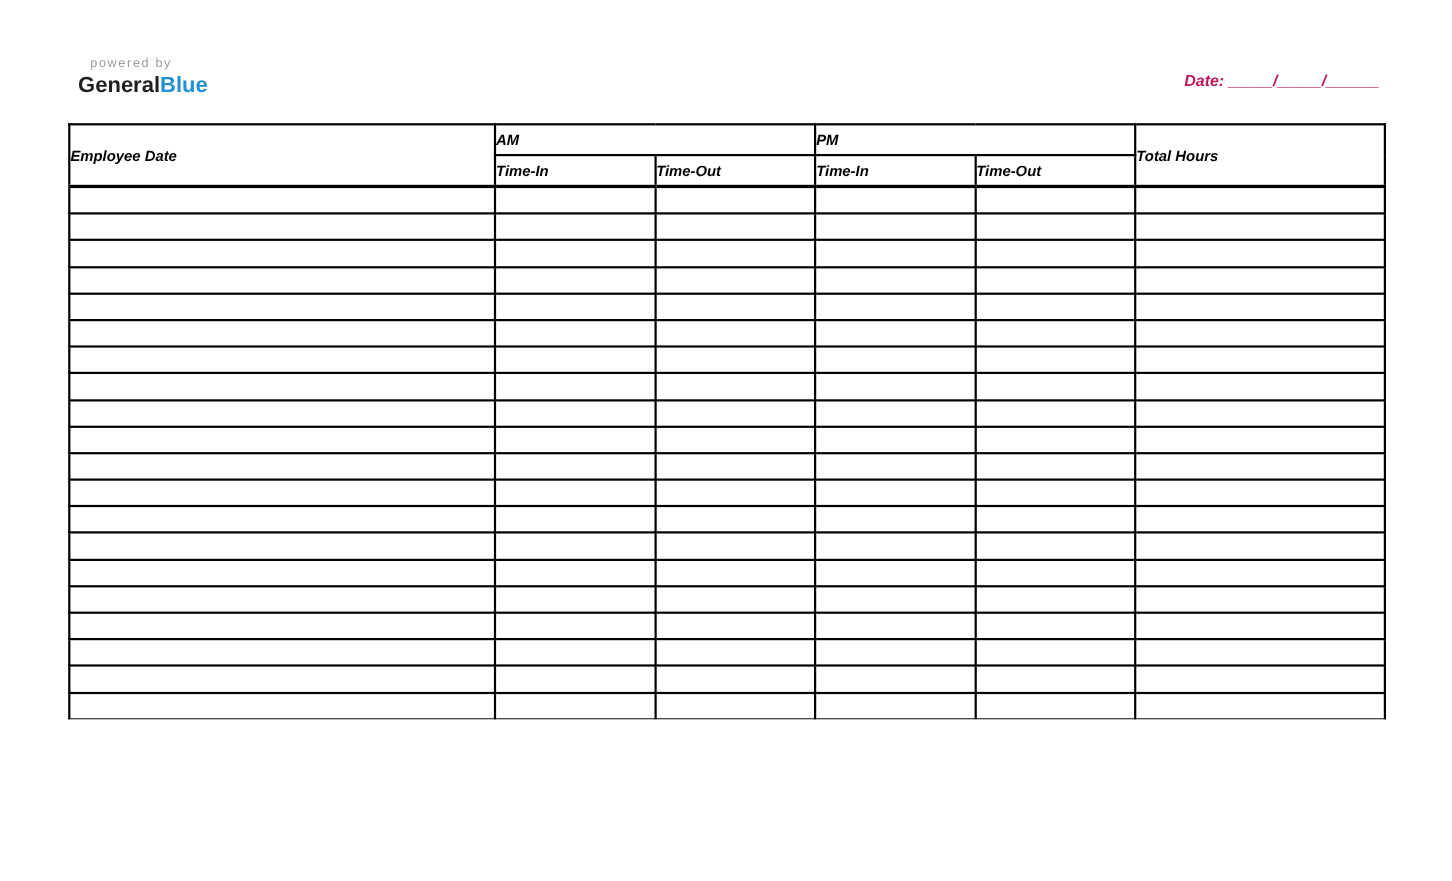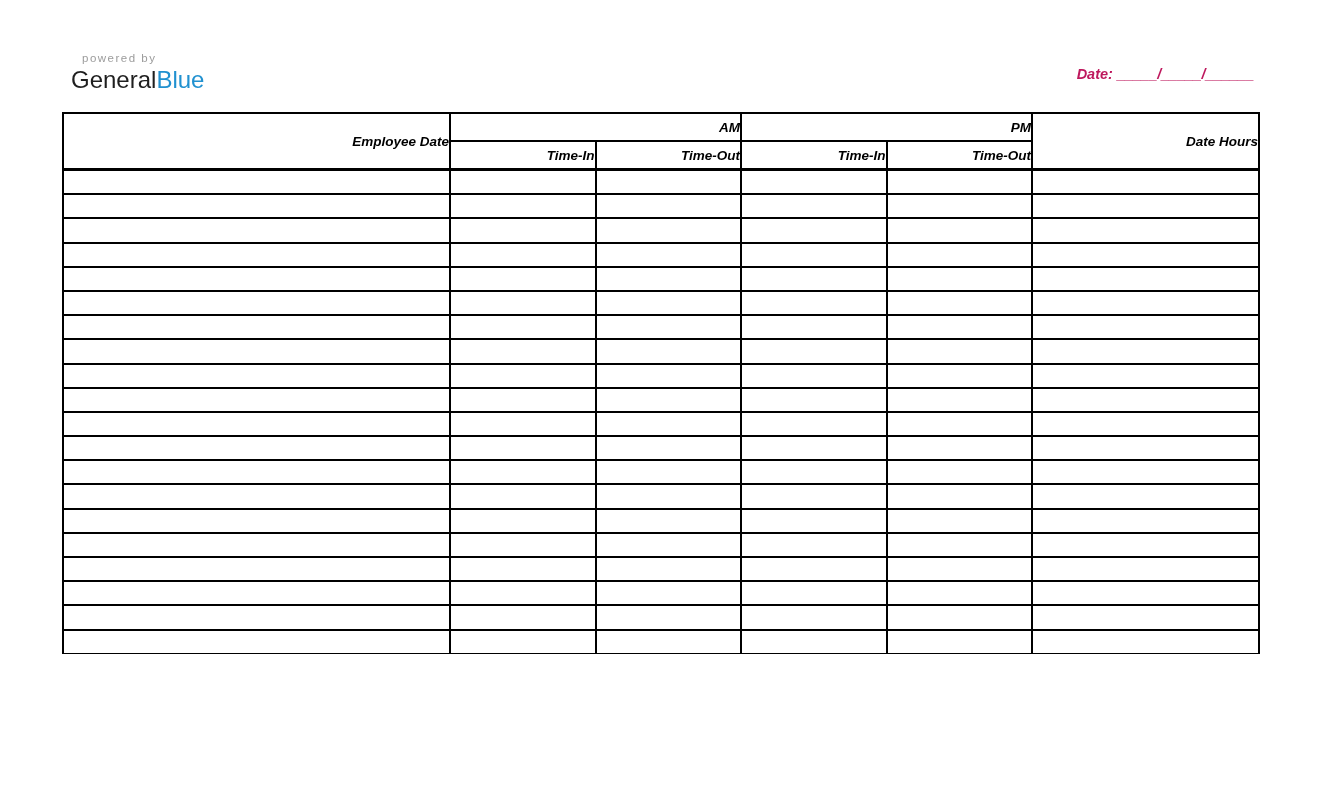--- a/index.html
+++ b/index.html
@@ -26,22 +26,22 @@
   .powered-by {
     display: block;
     margin-left: 11px;
     font-size: 11.5px;
     letter-spacing: 1.5px;
     color: #9c9c9c;
   }
   .brand-name {
     display: block;
     margin-top: 3px;
-    font-size: 24px;
-    font-weight: normal;
+    font-size: 20px;
+    font-weight: bold;
     letter-spacing: 0px;
   }
   .brand-primary { color: #1f1f1f; }
   .brand-accent  { color: #2191d0; }
 
   
   .date-field {
     position: absolute;
     top: 66px;
     right: 66px;
@@ -69,24 +69,23 @@
   table.timesheet td {
     border: 2px solid #000000;
     padding: 0;
     background: #ffffff;
   }
   table.timesheet thead th {
     font-weight: bold;
     font-style: italic;
     font-size: 13.5px;
     color: #000000;
-    text-align: right;
+    text-align: left;
     vertical-align: middle;
     height: 26px;
-    padding-left: 36px;
   }
   
   table.timesheet thead tr.sub-row th,
   table.timesheet thead th[rowspan] {
     border-bottom: 3px solid #000000;
   }
   table.timesheet tbody td {
     height: 22.2px;
   }
 </style>
@@ -111,21 +110,21 @@
       <col class="c-time">
       <col class="c-time">
       <col class="c-time">
       <col class="c-total">
     </colgroup>
     <thead>
       <tr class="group-row">
         <th rowspan="2">Employee Date</th>
         <th colspan="2">AM</th>
         <th colspan="2">PM</th>
-        <th rowspan="2">Date Hours</th>
+        <th rowspan="2">Total Hours</th>
       </tr>
       <tr class="sub-row">
         <th>Time-In</th>
         <th>Time-Out</th>
         <th>Time-In</th>
         <th>Time-Out</th>
       </tr>
     </thead>
     <tbody>
         <tr>

